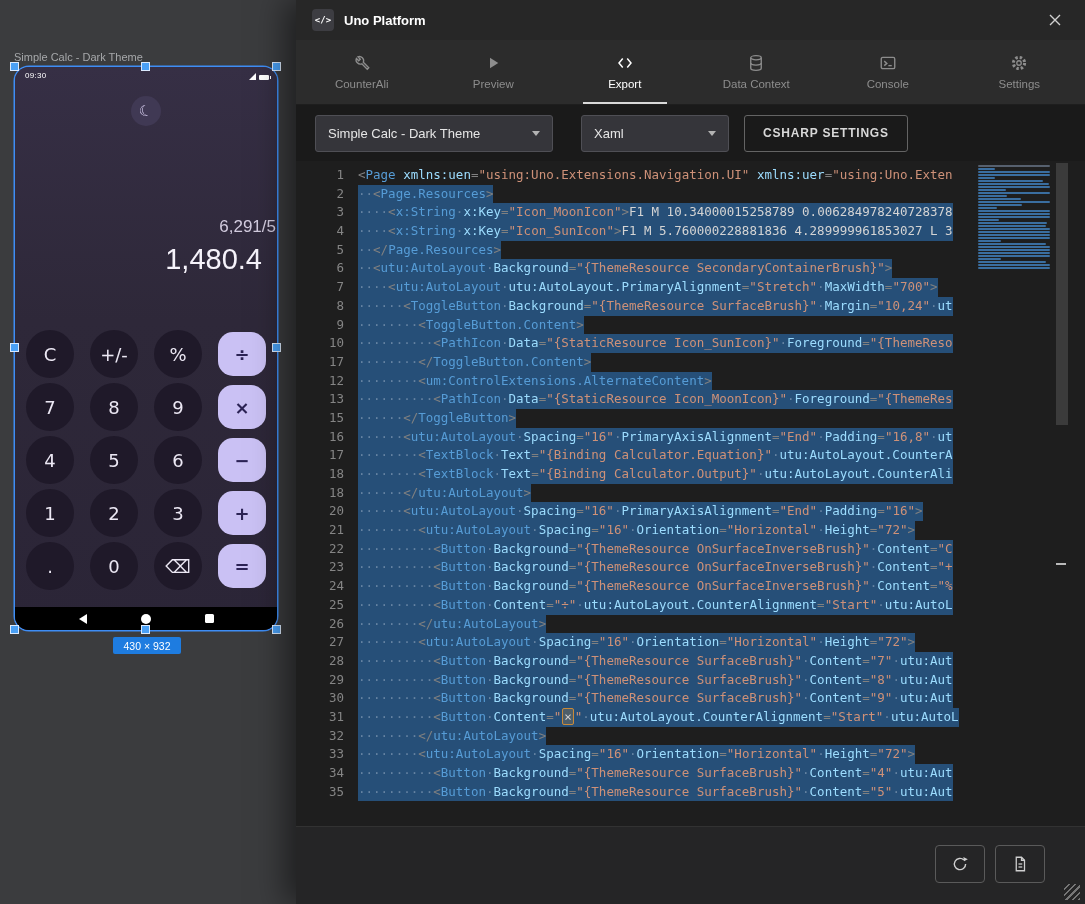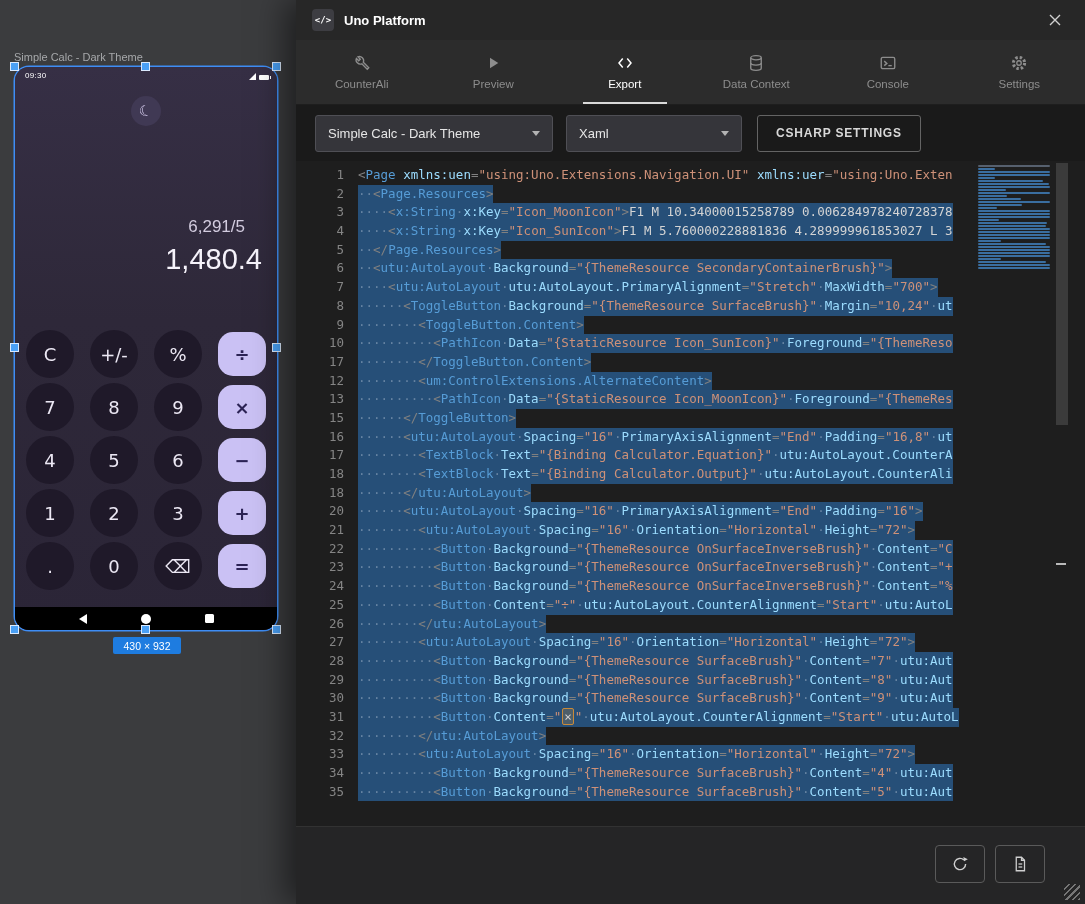--- a/index.html
+++ b/index.html
@@ -20,21 +20,21 @@
   .status-time{position:absolute;left:10px;top:4px;font-size:8px;color:#fff;letter-spacing:.3px;}
   .status-icons{position:absolute;right:8px;top:6px;display:flex;align-items:flex-end;gap:3px;}
   .sig{width:0;height:0;border-left:7px solid transparent;border-bottom:7px solid #fff;}
   .bat{width:10px;height:5px;background:#fff;border-radius:1px;position:relative;}
   .bat::after{content:"";position:absolute;right:-2px;top:1px;width:1.5px;height:3px;background:#fff;}
   .theme-toggle{
     position:absolute;left:116px;top:29px;width:30px;height:30px;border-radius:50%;
     background:#403954;display:flex;align-items:center;justify-content:center;
   }
   .moon{font-size:15px;color:#d6cdef;transform:rotate(-14deg);font-family:"DejaVu Sans",sans-serif;line-height:1;}
-  .equation{position:absolute;right:32px;top:150px;font-size:17px;color:#d3ccdf;text-align:right;}
+  .equation{position:absolute;right:1px;top:150px;font-size:17px;color:#d3ccdf;text-align:right;}
   .output{position:absolute;right:15px;top:176px;font-size:29px;color:#f6f3fb;text-align:right;}
   .keypad{position:absolute;left:11px;right:11px;top:263px;}
   .key-row{display:flex;justify-content:space-between;align-items:center;margin-bottom:5px;height:48px;}
   .key{
     width:48px;height:48px;border-radius:50%;background:#1f1929;color:#ece8f4;
     display:flex;align-items:center;justify-content:center;font-size:18px;
     font-family:"DejaVu Sans",sans-serif;
   }
   .key.accent{
     width:48px;height:44px;border-radius:15px;background:#cac1f4;color:#2c2355;
@@ -75,21 +75,21 @@
   .tab.active{color:#fff;}
   .tab.active::after{content:"";position:absolute;left:24px;right:24px;bottom:0;height:2px;background:#d9d9d9;}
   .controls{height:56px;background:#1a1a1a;display:flex;align-items:center;}
   .select{
     height:37px;background:#35353a;border:1px solid #4f4f55;border-radius:3px;
     display:flex;align-items:center;justify-content:space-between;padding:0 12px;
     color:#e6e6e6;font-size:13px;cursor:pointer;box-sizing:border-box;
   }
   .select .caret{width:0;height:0;border-left:4px solid transparent;border-right:4px solid transparent;border-top:5px solid #b3b3b3;margin-left:10px;}
   .sel-page{width:238px;margin-left:19px;}
-  .sel-format{width:176px;margin-left:13px;justify-content:space-between;}
+  .sel-format{width:148px;margin-left:28px;justify-content:space-between;}
   .btn-outline{
     height:37px;margin-left:15px;padding:0 18px;border:1px solid #646464;border-radius:3px;
     color:#d8d8d8;font-size:12px;letter-spacing:.8px;display:flex;align-items:center;
     background:transparent;cursor:pointer;box-sizing:border-box;font-weight:600;
   }
   
   .editor{
     position:relative;height:665px;background:#1e1e1e;overflow:hidden;
     font-family:"DejaVu Sans Mono",monospace;font-size:12.5px;line-height:18.7px;
   }

